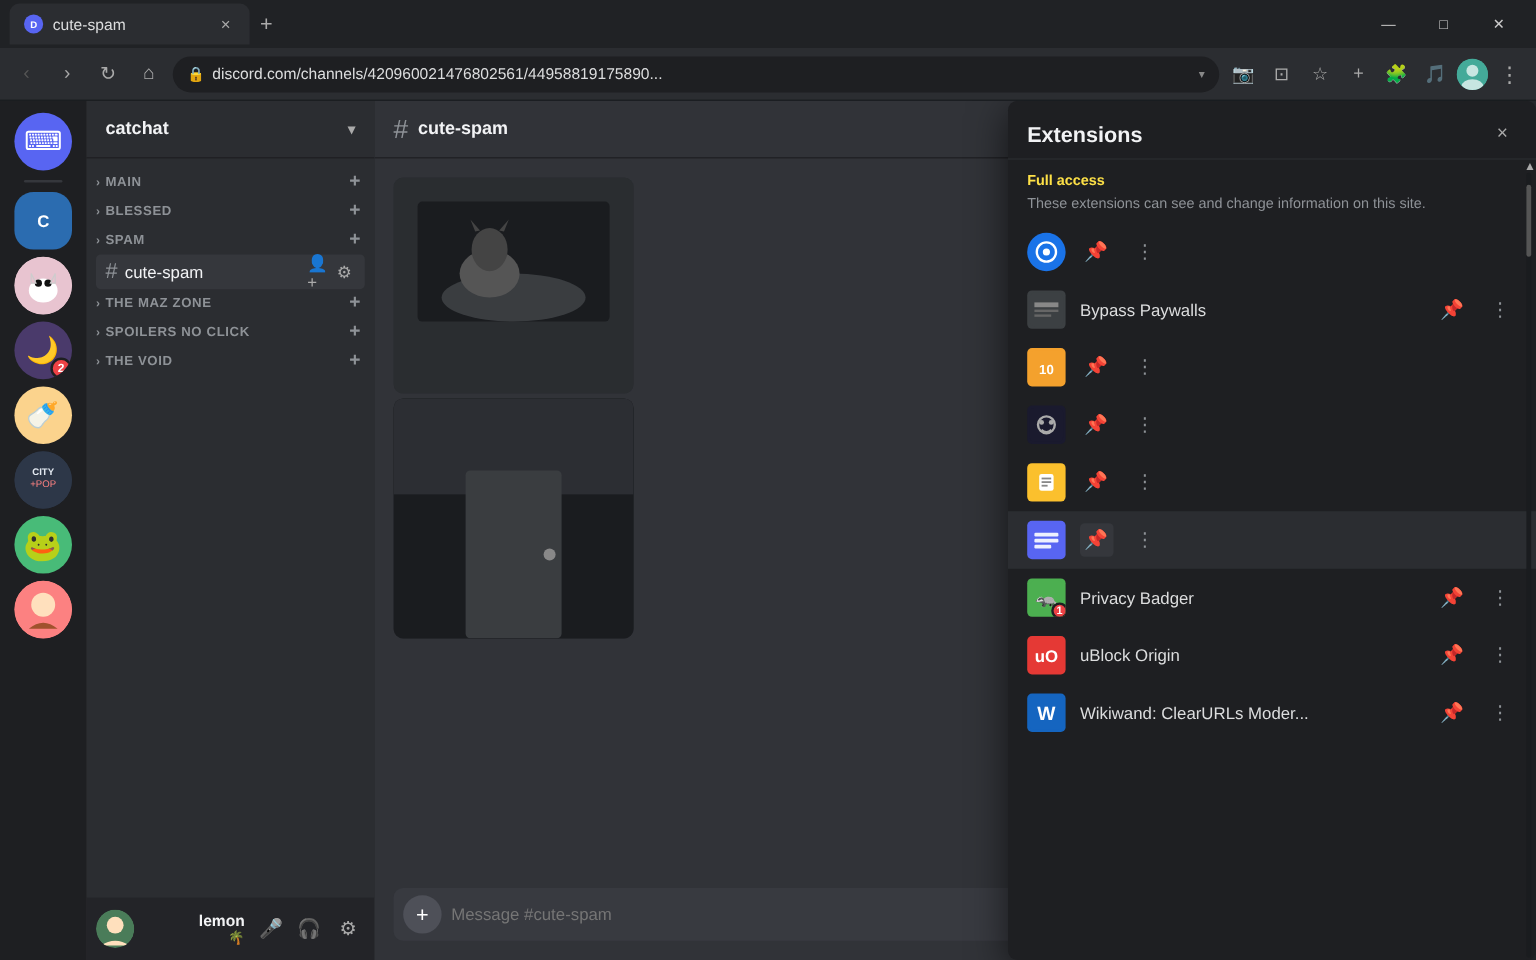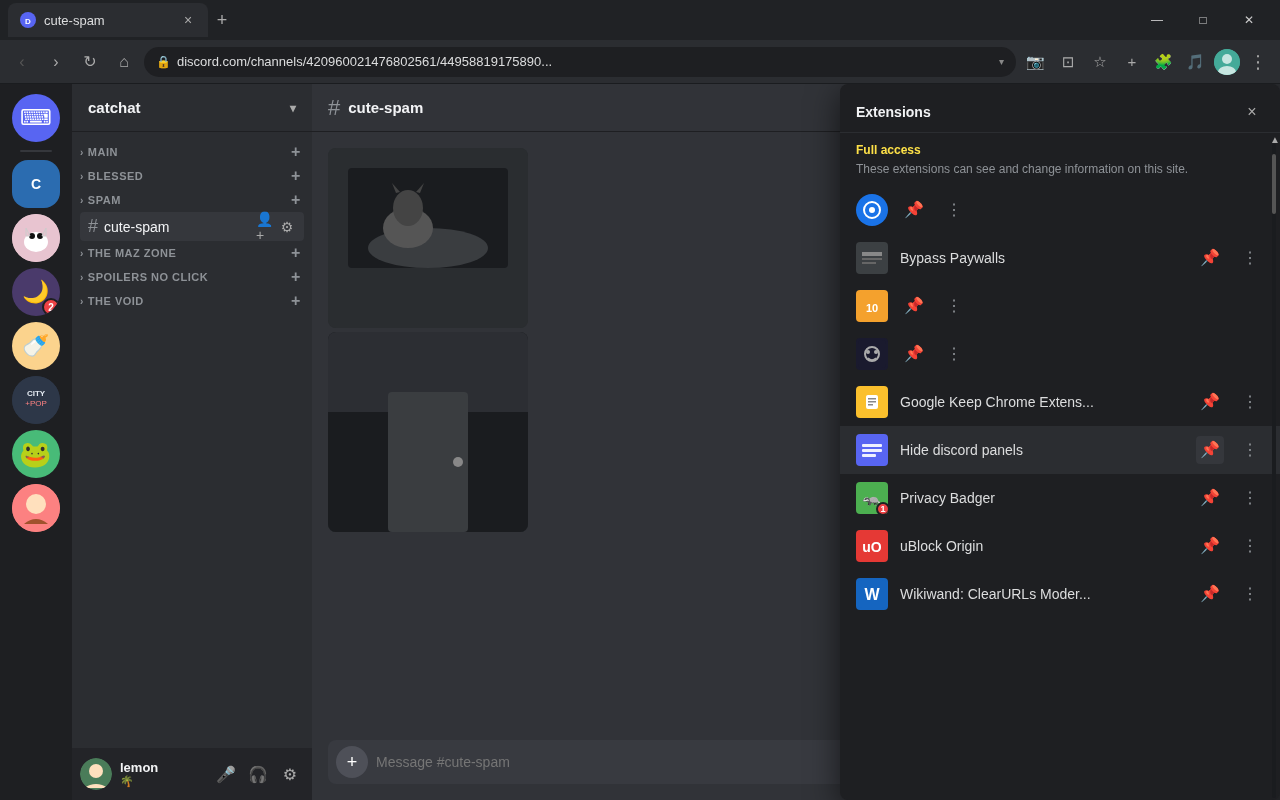--- a/index.html
+++ b/index.html
@@ -101,21 +101,21 @@
     .channel-actions { display: flex; gap: 4px; opacity: 0; }
     .channel-item.active .channel-actions { opacity: 1; }
     .ch-action-btn { color: #aaa; font-size: 14px; cursor: pointer; width: 18px; height: 18px; display: flex; align-items: center; justify-content: center; border-radius: 3px; }
 
     
     .user-area {
       height: 52px; background: #232428; display: flex; align-items: center;
       padding: 0 8px; gap: 8px;
     }
     .user-avatar { width: 32px; height: 32px; border-radius: 50%; overflow: hidden; flex-shrink: 0; }
-    .user-info { flex: 1; min-width: 0; }
+    .user-info { flex: 1; min-width: 0; text-align: right; }
     .user-name { color: #f2f3f5; font-size: 13px; font-weight: 600; }
     .user-tag { color: #8e9297; font-size: 11px; }
     .user-controls { display: flex; gap: 4px; }
     .uc-btn { width: 28px; height: 28px; display: flex; align-items: center; justify-content: center; color: #aaa; cursor: pointer; border-radius: 4px; font-size: 16px; }
 
     
     .channel-main { flex: 1; display: flex; flex-direction: column; background: #313338; overflow: hidden; }
     .channel-header {
       height: 48px; border-bottom: 1px solid #1e1f22; display: flex; align-items: center;
       padding: 0 16px; gap: 8px; flex-shrink: 0;
@@ -156,21 +156,21 @@
       position: absolute; top: 0; right: 0; width: 440px; background: #1e1f22;
       border-radius: 8px; box-shadow: 0 8px 32px rgba(0,0,0,0.6);
       z-index: 100; display: flex; flex-direction: column;
       
       top: 0; right: 0; height: 100%;
     }
     .ext-header {
       display: flex; align-items: center; justify-content: space-between;
       padding: 16px 16px 8px; border-bottom: 1px solid #2b2d31;
     }
-    .ext-title { color: #f2f3f5; font-size: 14px; font-weight: 600; }
+    .ext-title { color: #f2f3f5; font-size: 18px; font-weight: 600; }
     .ext-close-btn { width: 24px; height: 24px; display: flex; align-items: center; justify-content: center; color: #aaa; cursor: pointer; border-radius: 50%; font-size: 16px; }
     .ext-section-label { color: #fde047; font-size: 12px; font-weight: 700; padding: 10px 16px 4px; }
     .ext-section-desc { color: #8e9297; font-size: 12px; padding: 0 16px 8px; line-height: 1.4; }
     .ext-list { flex: 1; overflow-y: auto; }
     .ext-item {
       display: flex; align-items: center; padding: 8px 16px; gap: 12px;
       cursor: pointer;
     }
     .ext-item.highlighted { background: #2b2d31; }
     .ext-icon { width: 32px; height: 32px; border-radius: 4px; flex-shrink: 0; overflow: hidden; display: flex; align-items: center; justify-content: center; font-size: 18px; }
@@ -503,35 +503,33 @@
         <div class="ext-item">
           <div class="ext-icon" style="background:#fbc02d;">
             <svg width="28" height="28" viewBox="0 0 28 28">
                 <rect width="28" height="28" rx="4" fill="#fbc02d"></rect>
                 <rect x="8" y="7" width="12" height="14" rx="2" fill="white"></rect>
                 <rect x="10" y="10" width="8" height="1.5" fill="#888"></rect>
                 <rect x="10" y="13" width="8" height="1.5" fill="#888"></rect>
                 <rect x="10" y="16" width="5" height="1.5" fill="#888"></rect>
               </svg>
           </div>
-          <span class="ext-name">Google Keep Chrome Extens...</span>
           <div class="ext-pin-btn">📌</div>
           <div class="ext-more-btn">⋮</div>
         </div>
 
         <div class="ext-item highlighted" style="background:#2b2d31;">
           <div class="ext-icon" style="background:#5865f2;">
             <svg width="28" height="28" viewBox="0 0 28 28">
                 <rect width="28" height="28" rx="4" fill="#5865f2"></rect>
                 <rect x="4" y="8" width="20" height="3" rx="1" fill="white" opacity="0.9"></rect>
                 <rect x="4" y="13" width="20" height="3" rx="1" fill="white" opacity="0.9"></rect>
                 <rect x="4" y="18" width="14" height="3" rx="1" fill="white" opacity="0.9"></rect>
               </svg>
           </div>
-          <span class="ext-name">Hide discord panels</span>
           <div class="ext-pin-btn pinned" style="background:#35373c;color:#f2f3f5;">📌</div>
           <div class="ext-more-btn">⋮</div>
         </div>
 
         <div class="ext-item">
           <div class="ext-icon" style="background:#4caf50;position:relative;">
             <svg width="28" height="28" viewBox="0 0 28 28">
                 <rect width="28" height="28" rx="4" fill="#4caf50"></rect>
                 <text x="14" y="19" text-anchor="middle" font-size="15" fill="white">🦡</text>
               </svg>

